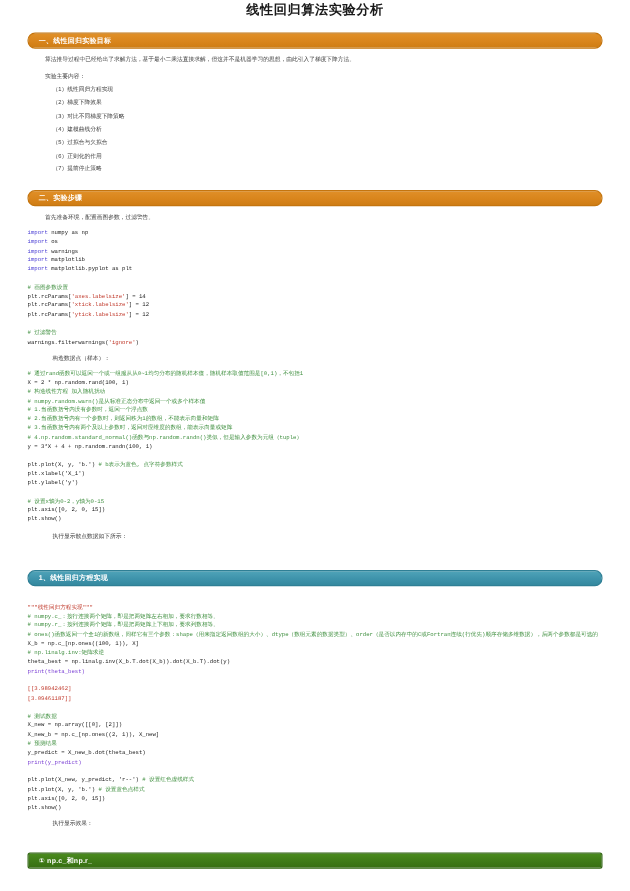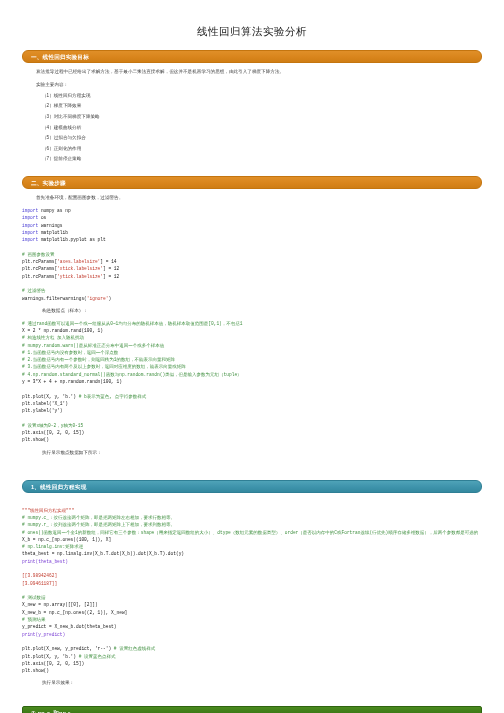--- a/index.html
+++ b/index.html
@@ -12,24 +12,24 @@
   }
   .page{
     position:relative;
     width:504px;height:713px;
     box-sizing:border-box;
     padding:0 22px;
   }
   .doc-title{
     text-align:center;
     font-size:10.5px;
-    font-weight:normal;
+    font-weight:bold;
     color:#1a1a1a;
     letter-spacing:.5px;
-    padding-top:25px;
+    padding-top:1px;
     padding-bottom:11px;
   }
 
   
   .bar{
     box-sizing:border-box;
     height:13px;
     line-height:13px;
     border-radius:6px;
     padding-left:8px;

